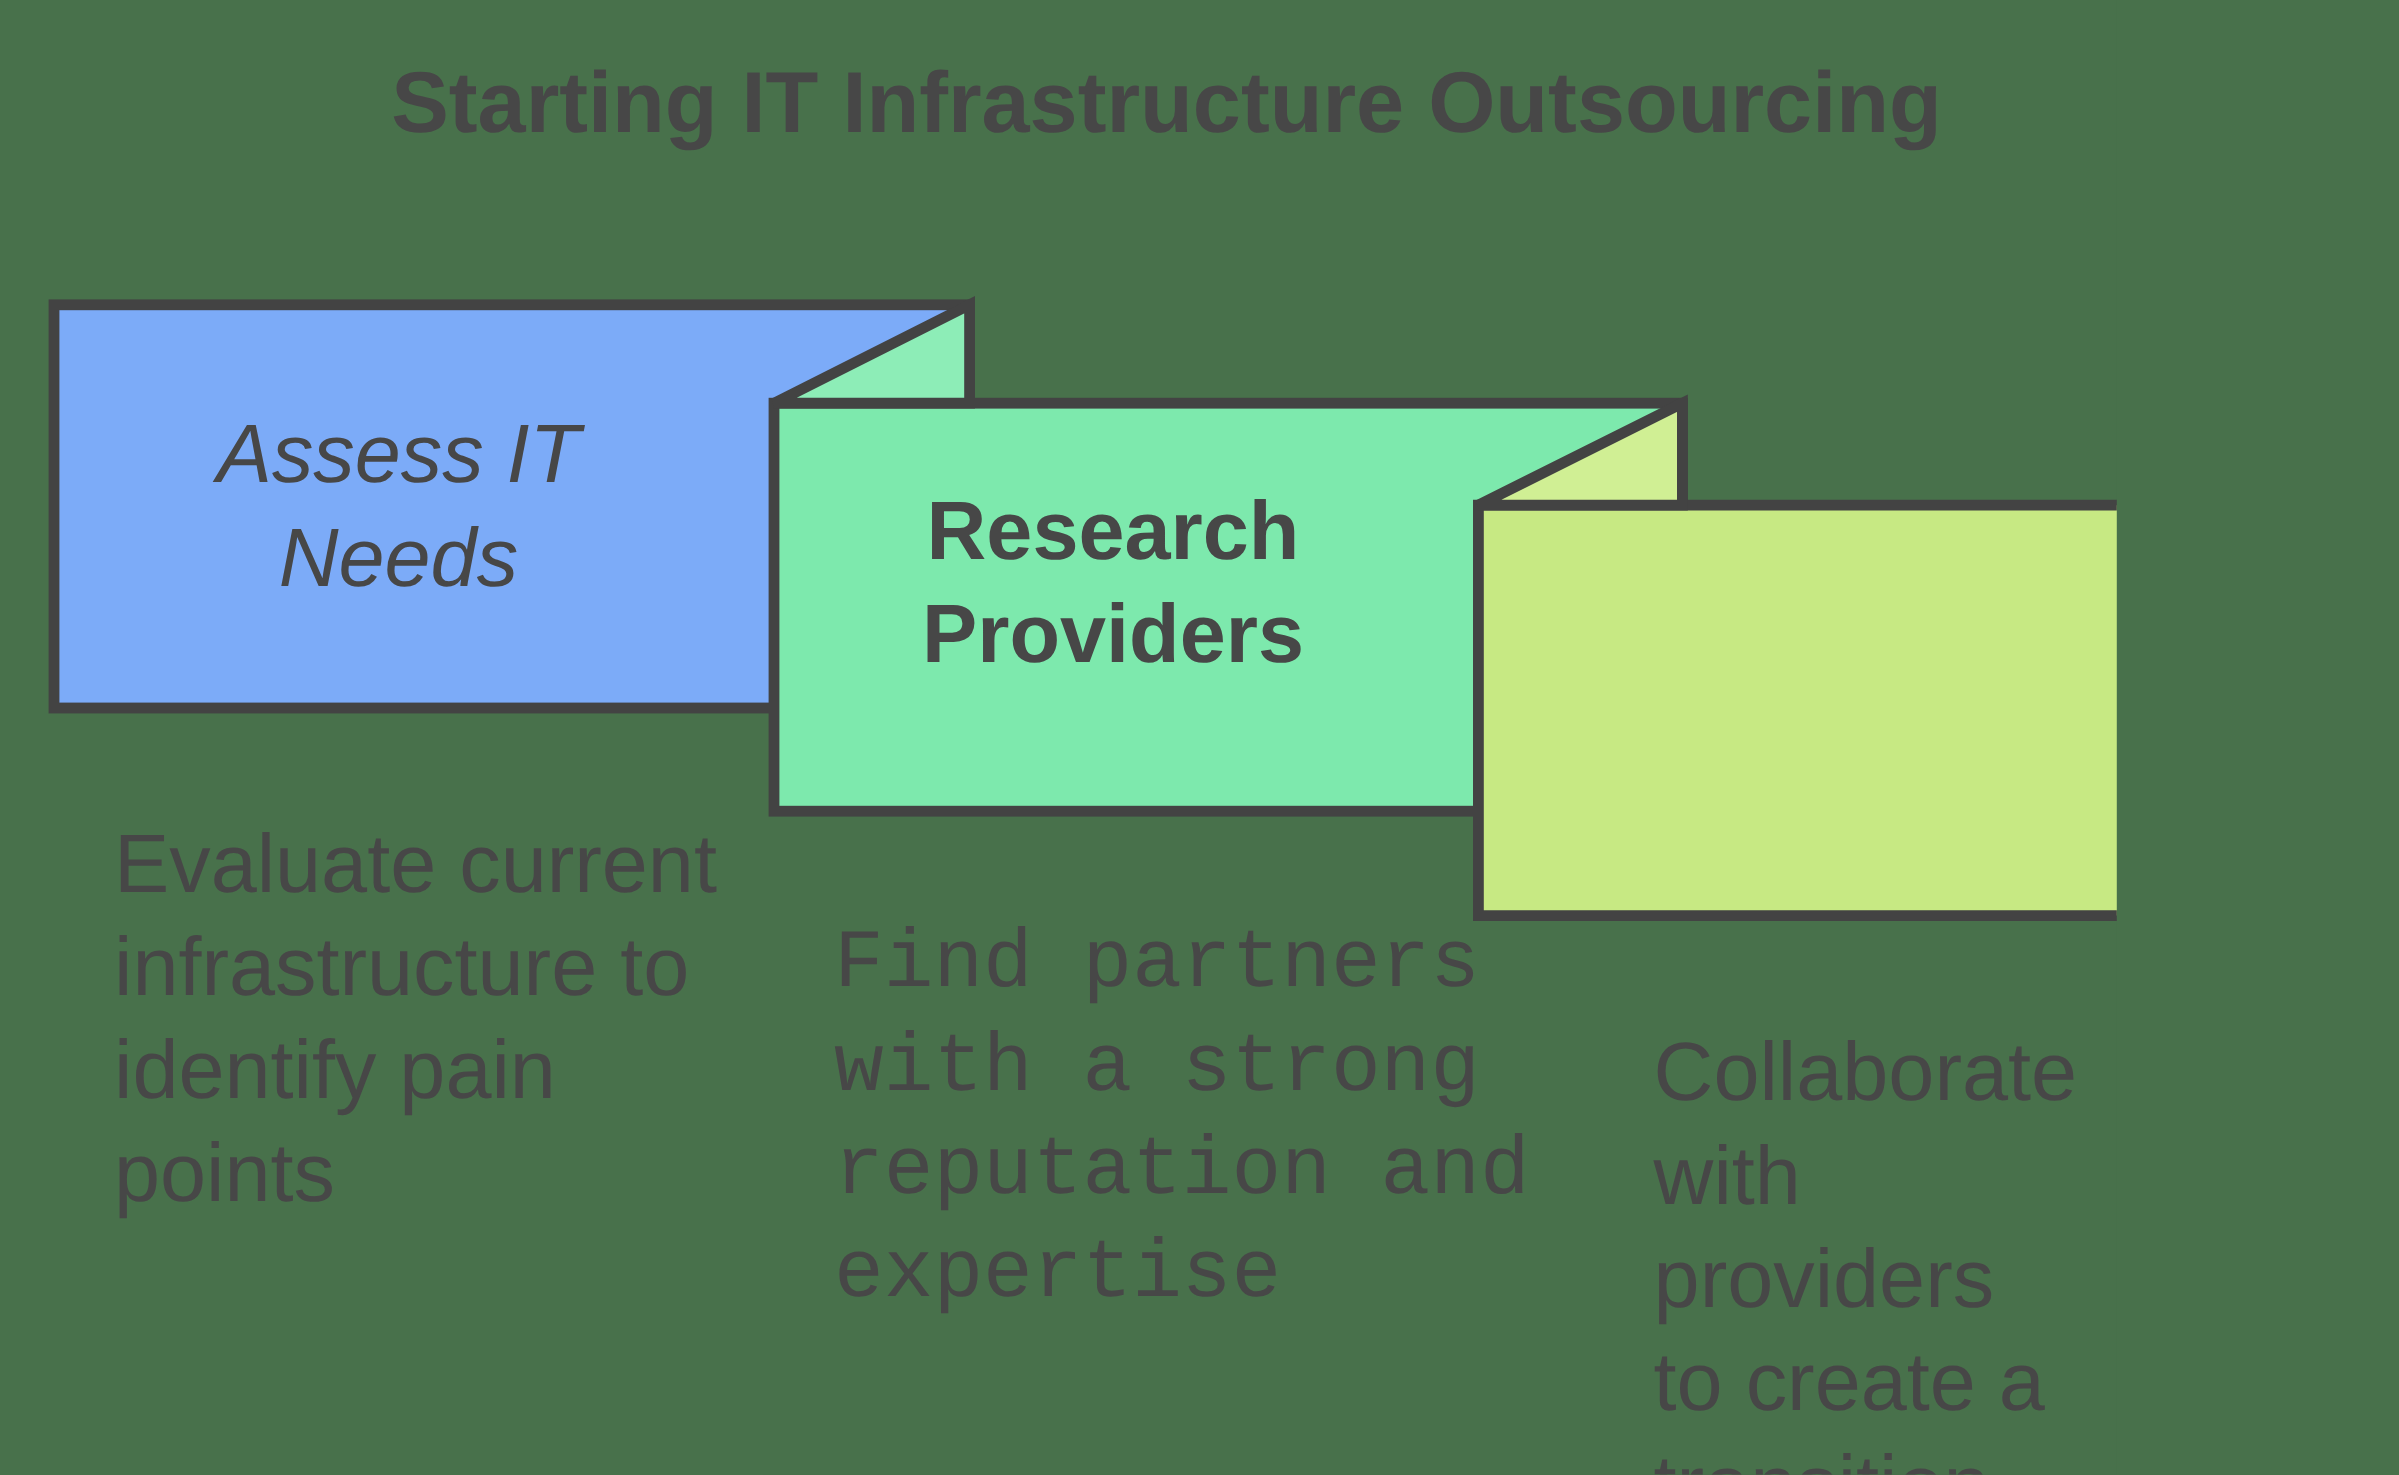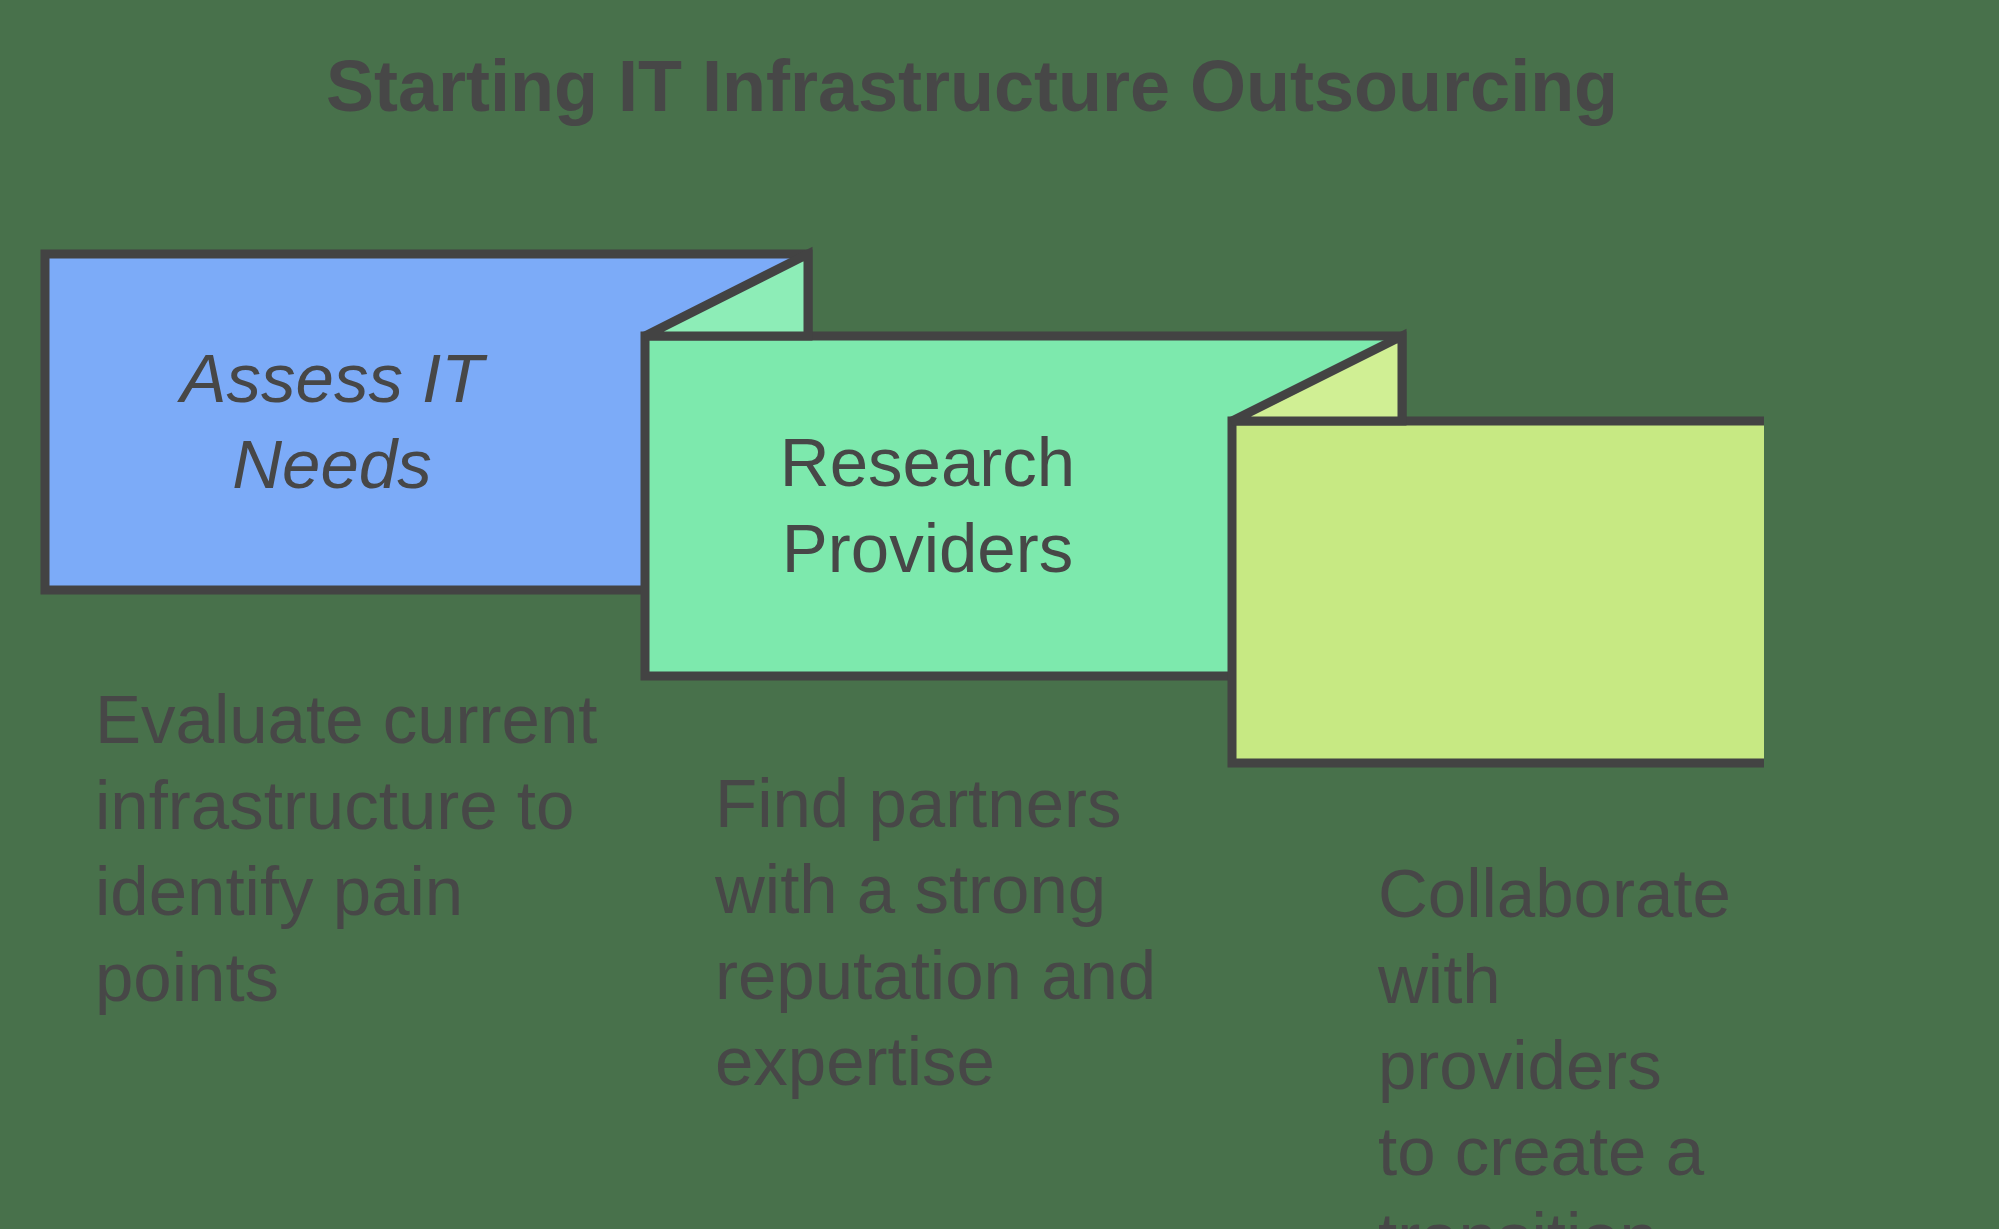--- a/index.html
+++ b/index.html
@@ -44,30 +44,30 @@
     display: flex;
     align-items: center;
     justify-content: center;
     text-align: center;
     font-size: 69px;
     line-height: 86px;
     white-space: pre-line;
     box-sizing: border-box;
   }
   .label1 { left: 45px;   top: 254px; width: 600px; height: 336px; padding-right: 26px; font-style: italic; }
-  .label2 { left: 645px;  top: 336px; width: 587px; height: 340px; padding-right: 22px; }
+  .label2 { left: 645px;  top: 316px; width: 587px; height: 340px; padding-right: 22px; font-weight: bold; }
   .label3 { left: 1232px; top: 421px; width: 551px; height: 342px; padding-left: 42px; }
   .desc {
     position: absolute;
     font-size: 69px;
     line-height: 86px;
     white-space: pre-line;
   }
   .desc1 { left: 95px;   top: 677px; }
-  .desc2 { left: 715px;  top: 761px; }
+  .desc2 { left: 695px;  top: 761px; font-family: Liberation Mono, monospace; }
   .desc3 { left: 1342px; top: 851px; margin-left: 36px; }
 </style>
 </head>
 <body>
 
 <div class="stage">
 
   <svg class="shapes" viewBox="0 0 1999 1229" aria-hidden="true">
 
     <rect x="45" y="254" width="763" height="336" fill="#7cabf8" stroke="#434343"></rect>

